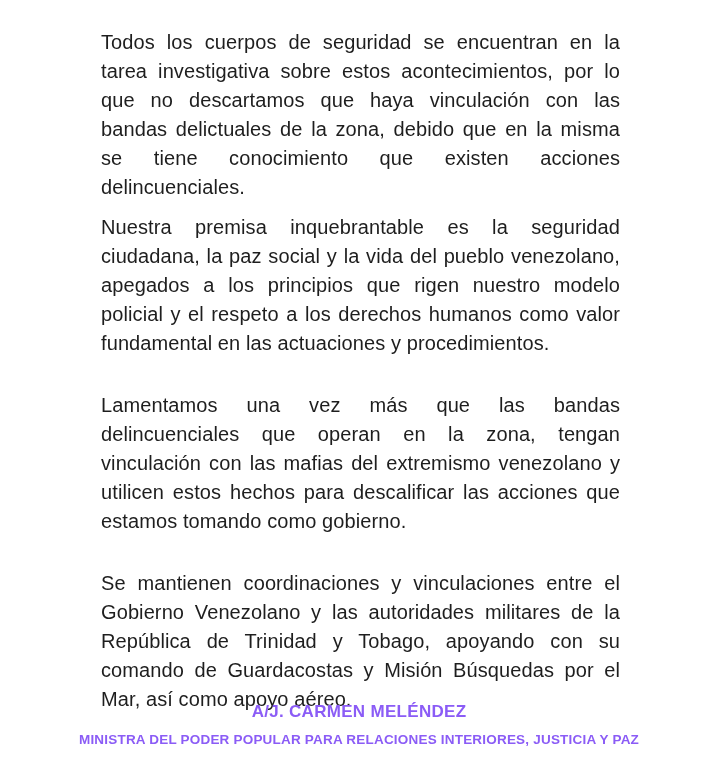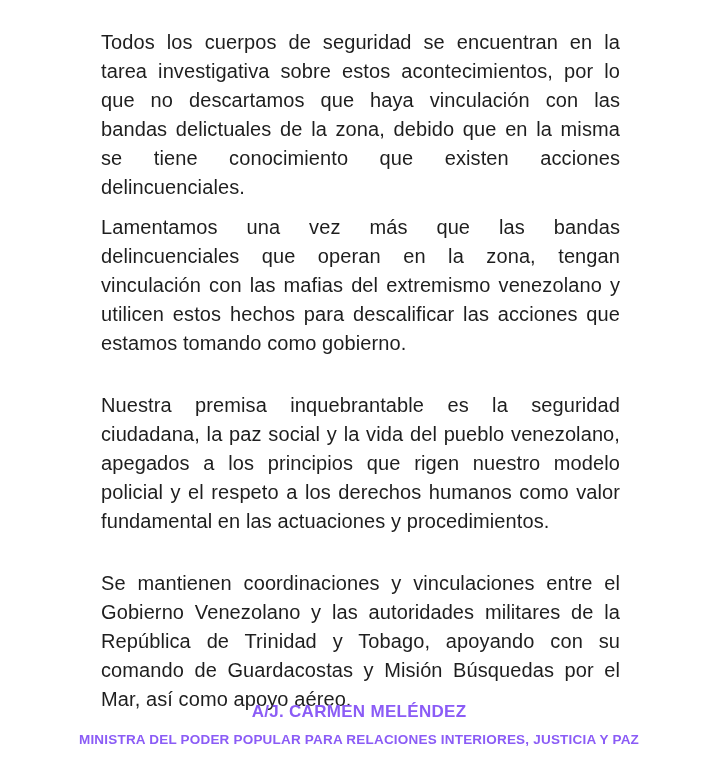--- a/index.html
+++ b/index.html
@@ -54,22 +54,22 @@
     margin: 0;
   }
 </style>
 </head>
 <body>
 
 <div class="page">
 
   <div class="doc-body">
     <p class="gap-small">Todos los cuerpos de seguridad se encuentran en la tarea investigativa sobre estos acontecimientos, por lo que no descartamos que haya vinculación con las bandas delictuales de la zona, debido que en la misma se tiene conocimiento que existen acciones delincuenciales.</p>
+    <p class="gap-large">Nuestra premisa inquebrantable es la seguridad ciudadana, la paz social y la vida del pueblo venezolano, apegados a los principios que rigen nuestro modelo policial y el respeto a los derechos humanos como valor fundamental en las actuaciones y procedimientos.</p>
     <p class="gap-large">Lamentamos una vez más que las bandas delincuenciales que operan en la zona, tengan vinculación con las mafias del extremismo venezolano y utilicen estos hechos para descalificar las acciones que estamos tomando como gobierno.</p>
-    <p class="gap-large">Nuestra premisa inquebrantable es la seguridad ciudadana, la paz social y la vida del pueblo venezolano, apegados a los principios que rigen nuestro modelo policial y el respeto a los derechos humanos como valor fundamental en las actuaciones y procedimientos.</p>
     <p>Se mantienen coordinaciones y vinculaciones entre el Gobierno Venezolano y las autoridades militares de la República de Trinidad y Tobago, apoyando con su comando de Guardacostas y Misión Búsquedas por el Mar, así como apoyo aéreo.</p>
   </div>
 
   <div class="signature">
     <p class="sig-name">A/J. CARMEN MELÉNDEZ</p>
     <p class="sig-title">MINISTRA DEL PODER POPULAR PARA RELACIONES INTERIORES, JUSTICIA Y PAZ</p>
   </div>
 
 </div>
 

